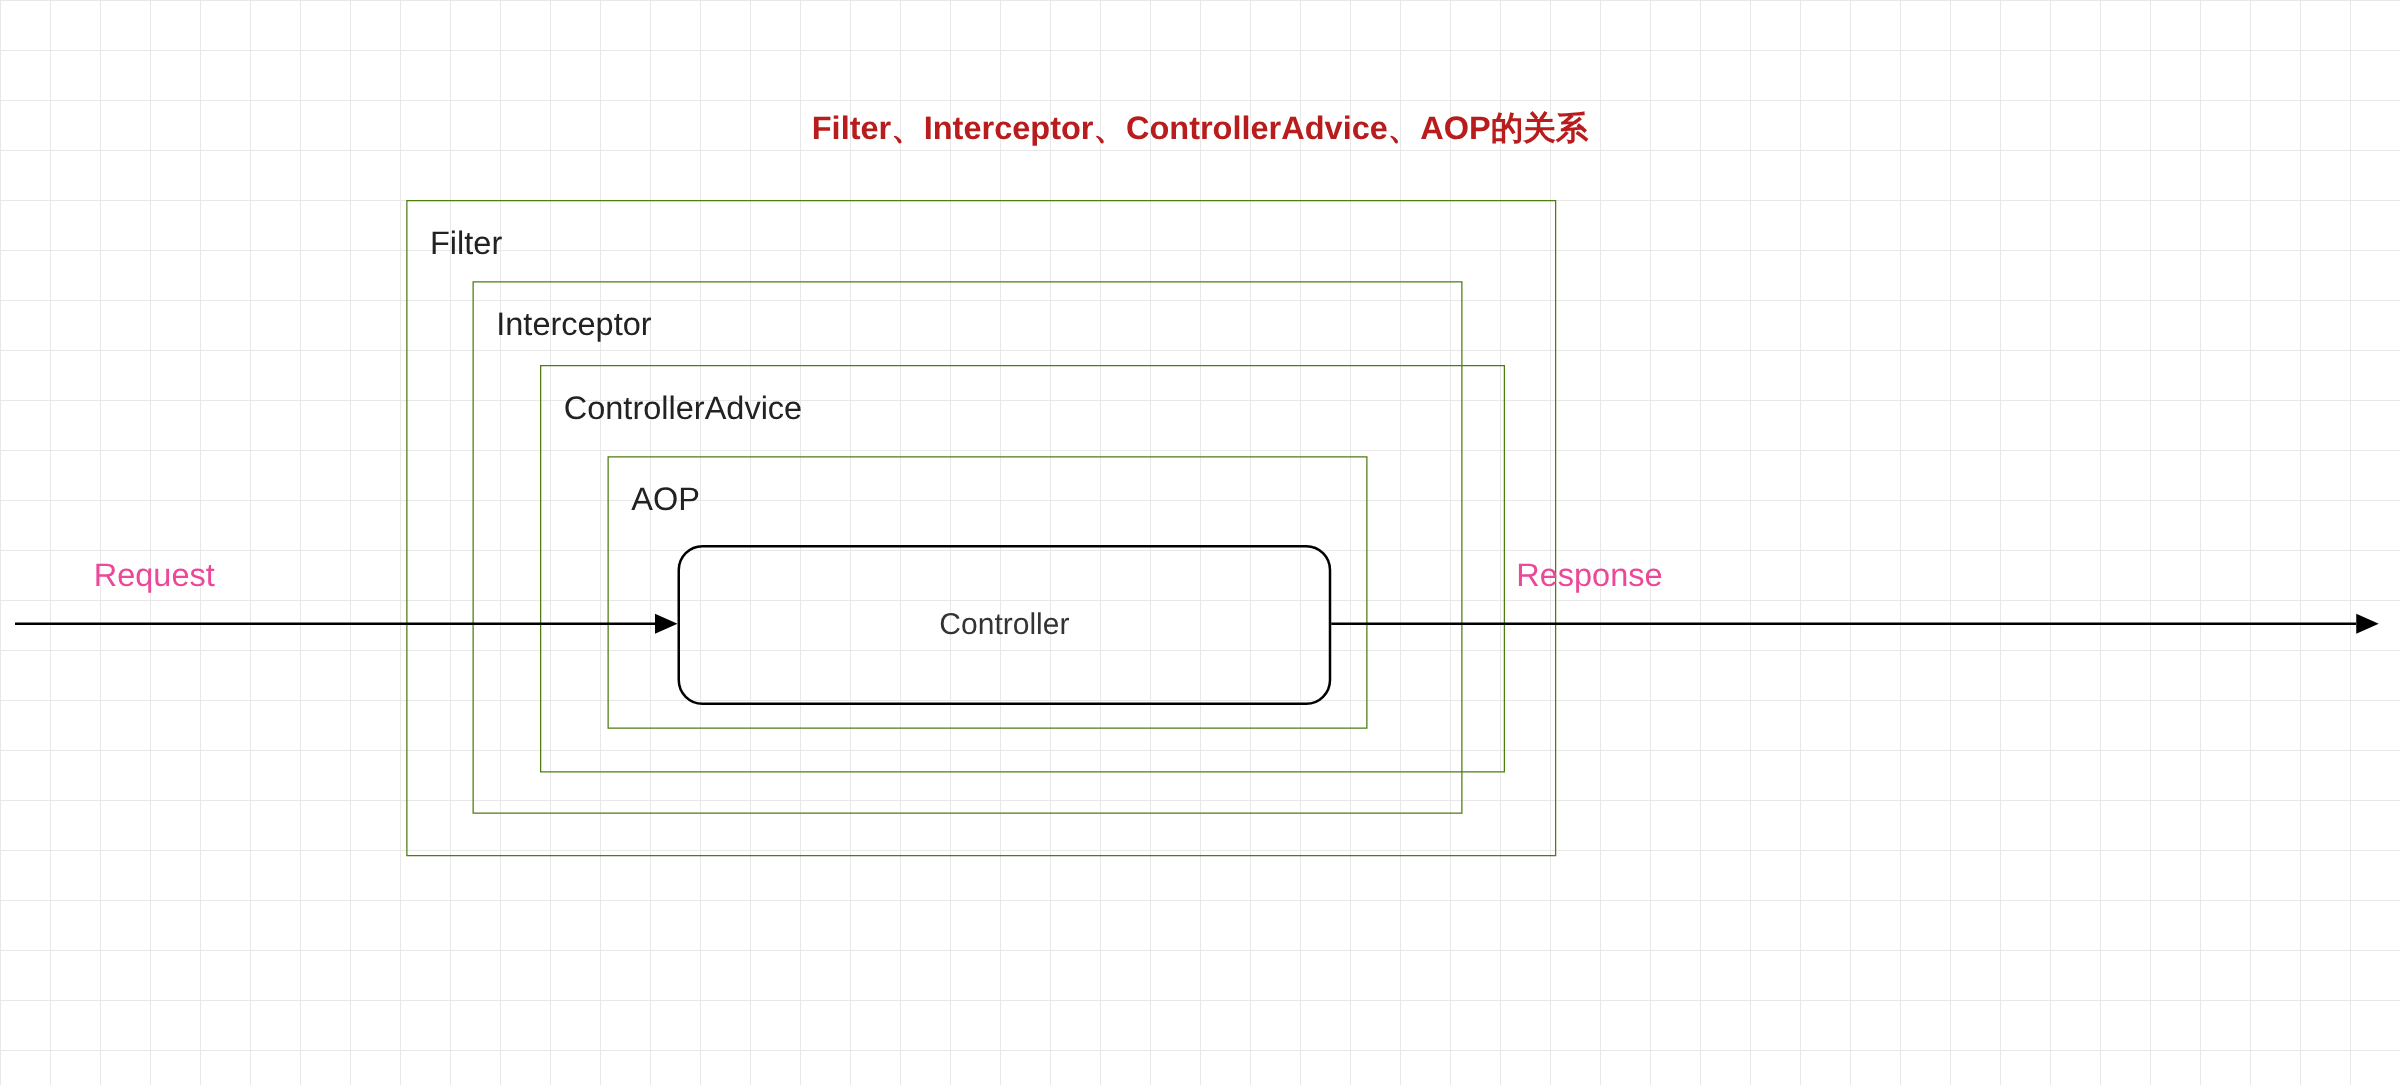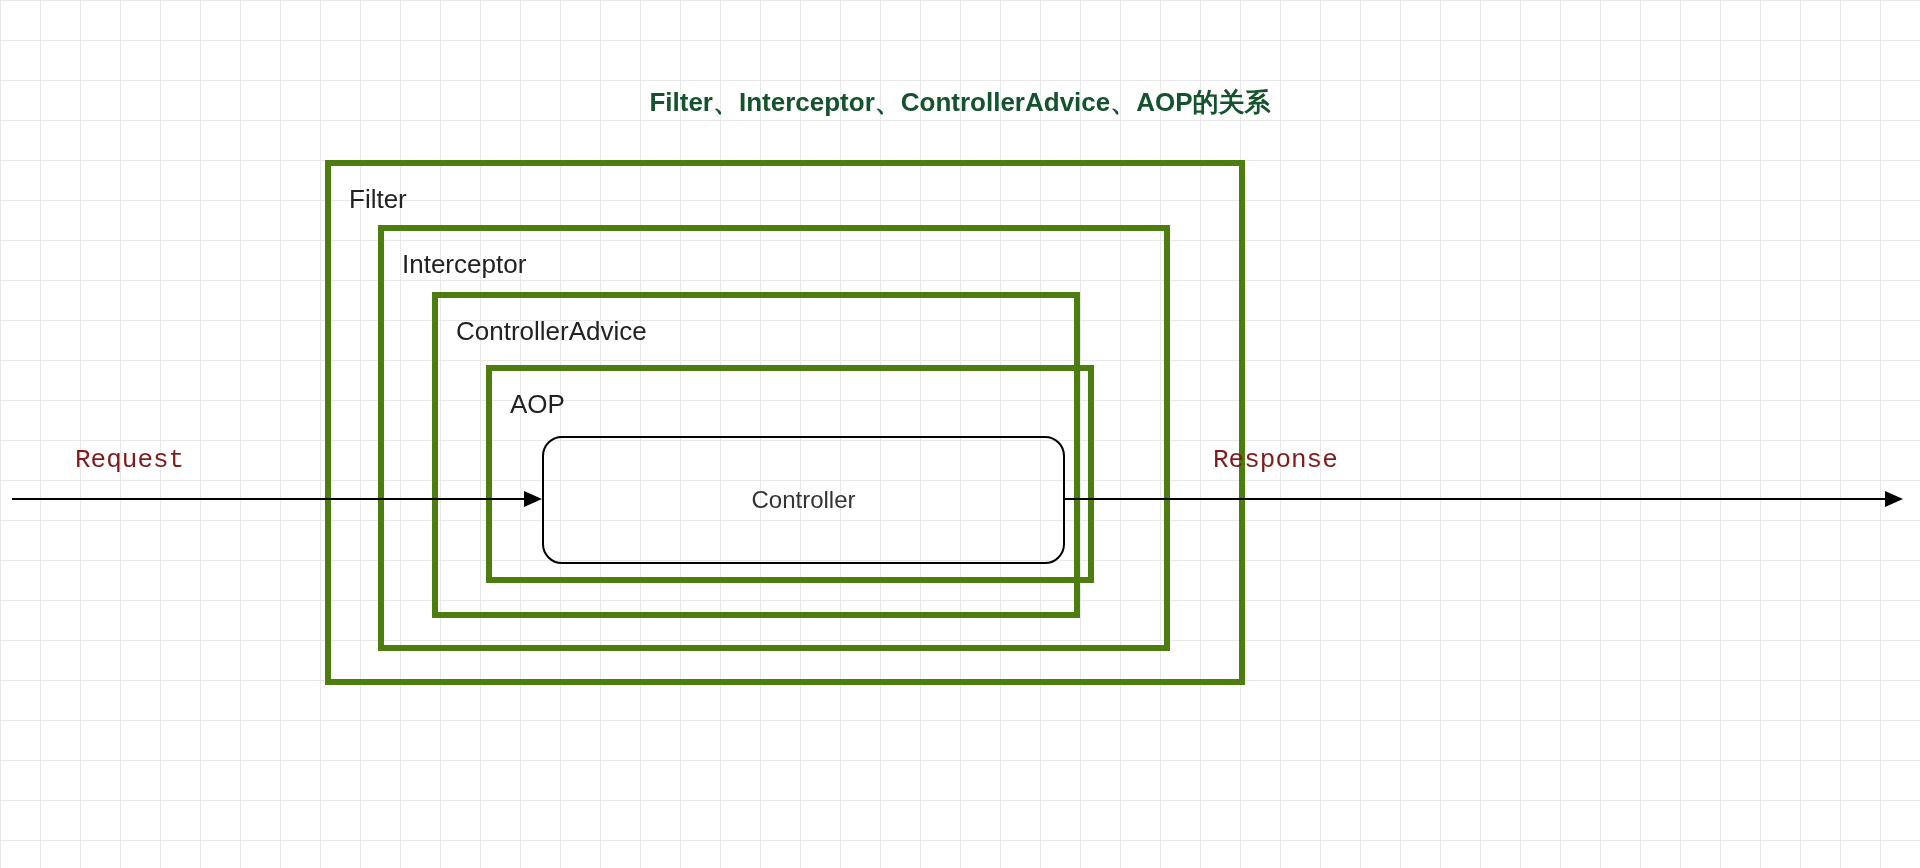--- a/index.html
+++ b/index.html
@@ -18,39 +18,38 @@
       font-family: "Microsoft YaHei", "Segoe UI", Arial, sans-serif;
       position: relative;
     }
     .title {
       position: absolute;
       top: 85px;
       left: 50%;
       transform: translateX(-50%);
       font-size: 26px;
       font-weight: bold;
-      color: #14532d;
+      color: #b91c1c;
     }
     .box {
       position: absolute;
-      border: 6px solid #4d7c0f;
+      border: 1px solid #4d7c0f;
       background: transparent;
       padding-left: 48px;
     }
     .box-label {
       position: absolute;
       font-size: 26px;
       color: #222;
       font-weight: normal;
     }
     .flow-label {
       position: absolute;
       font-size: 26px;
-      color: #7f1d1d;
-      font-family: Liberation Mono, monospace;
+      color: #ec4899;
     }
     .arrow-line {
       position: absolute;
       height: 2px;
       background: #000;
     }
     .arrow-head {
       position: absolute;
       width: 0;
       height: 0;
@@ -77,21 +76,21 @@
 <div class="title">Filter、Interceptor、ControllerAdvice、AOP的关系</div>
 
 <div class="box" style="left: 325px; top: 160px; width: 920px; height: 525px;">
   <span class="box-label" style="left: 18px; top: 18px;">Filter</span>
 </div>
 
 <div class="box" style="left: 378px; top: 225px; width: 792px; height: 426px;">
   <span class="box-label" style="left: 18px; top: 18px;">Interceptor</span>
 </div>
 
-<div class="box" style="left: 432px; top: 292px; width: 648px; height: 326px;">
+<div class="box" style="left: 432px; top: 292px; width: 772px; height: 326px;">
   <span class="box-label" style="left: 18px; top: 18px;">ControllerAdvice</span>
 </div>
 
 <div class="box" style="left: 486px; top: 365px; width: 608px; height: 218px;">
   <span class="box-label" style="left: 18px; top: 18px; text-align: center;">AOP</span>
 </div>
 
 <div class="controller-box" style="left: 542px; top: 436px; width: 523px; height: 128px; border-radius: 20px;">
   <span class="controller-label">Controller</span>
 </div>

